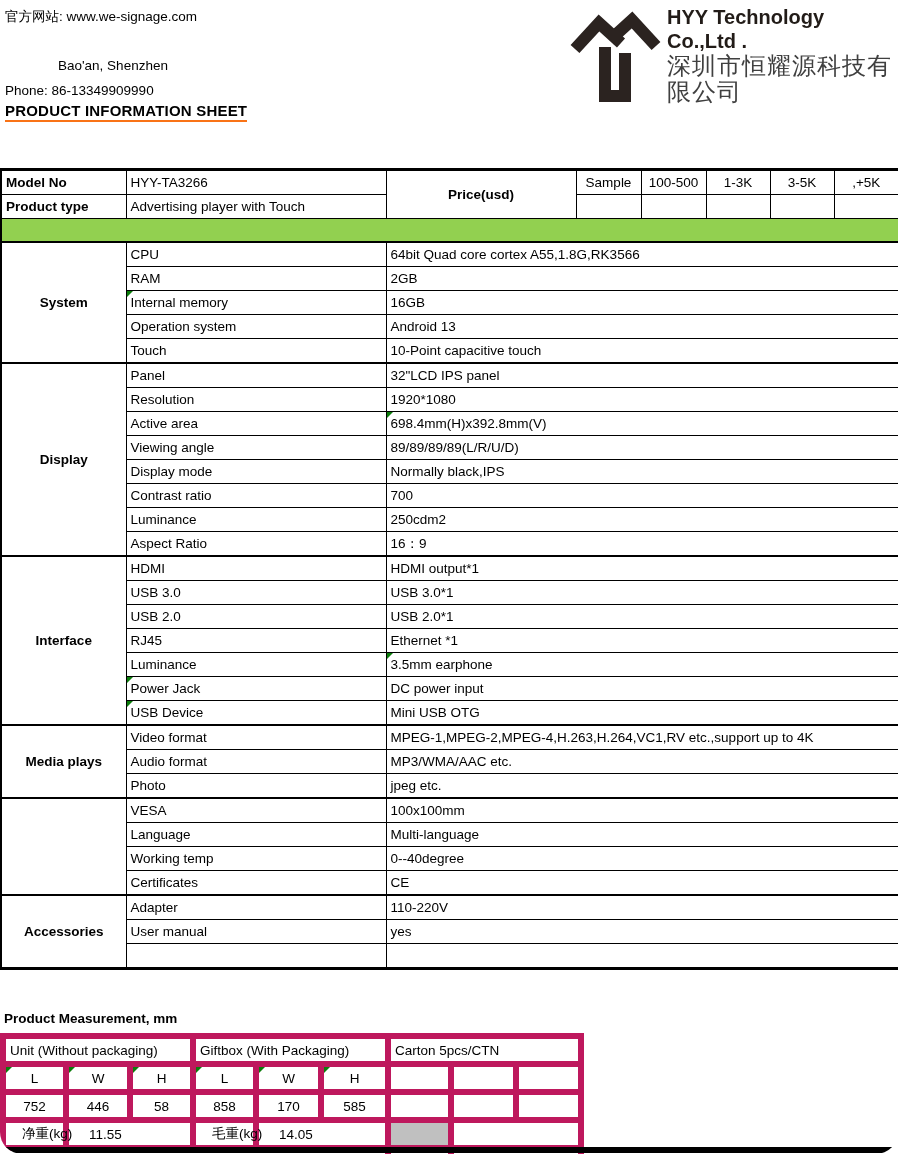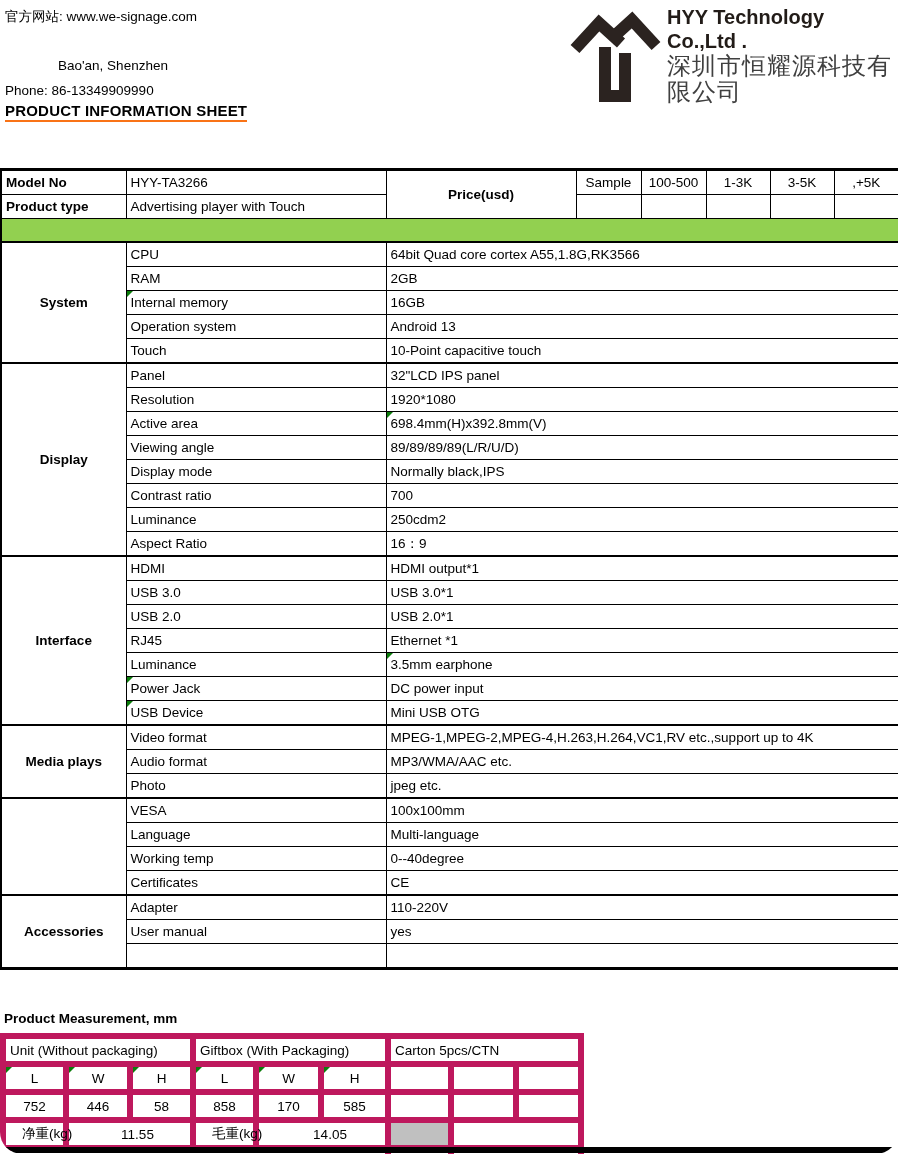--- a/index.html
+++ b/index.html
@@ -45,21 +45,21 @@
     position:absolute;top:0;left:0;width:0;height:0;
     border-top:6px solid var(--marker);border-right:6px solid transparent;
   }
   
   .meas-title{position:absolute;top:1011px;left:4px;font-size:13.5px;font-weight:bold;}
   .meas{position:absolute;top:1033px;left:0;width:578px;border:2px solid #000;}
   .meas td{border:6px solid #be185d;height:22px;font-size:13.5px;padding:0 4px;position:relative;vertical-align:middle;white-space:nowrap;}
   .meas td.mh{text-align:left;}
   .meas td.mc{text-align:center;}
   .meas td.ml{text-align:left;padding-left:16px;}
-  .meas td.mv{text-align:center;padding-left:20px;}
+  .meas td.mv{text-align:left;padding-left:20px;}
   .meas td.gray{background:var(--gray);}
   .bottom-bar{position:absolute;top:1147px;left:0;width:898px;height:6px;background:#000;}
 </style>
 </head>
 <body>
 
 <div class="page" style="--banner: #92D050; --marker: #0B7D0B; --gray: #C0C0C0;">
 
   <div class="hline l-website">官方网站: www.we-signage.com</div>
   <div class="hline l-addr2">Bao'an, Shenzhen</div>

